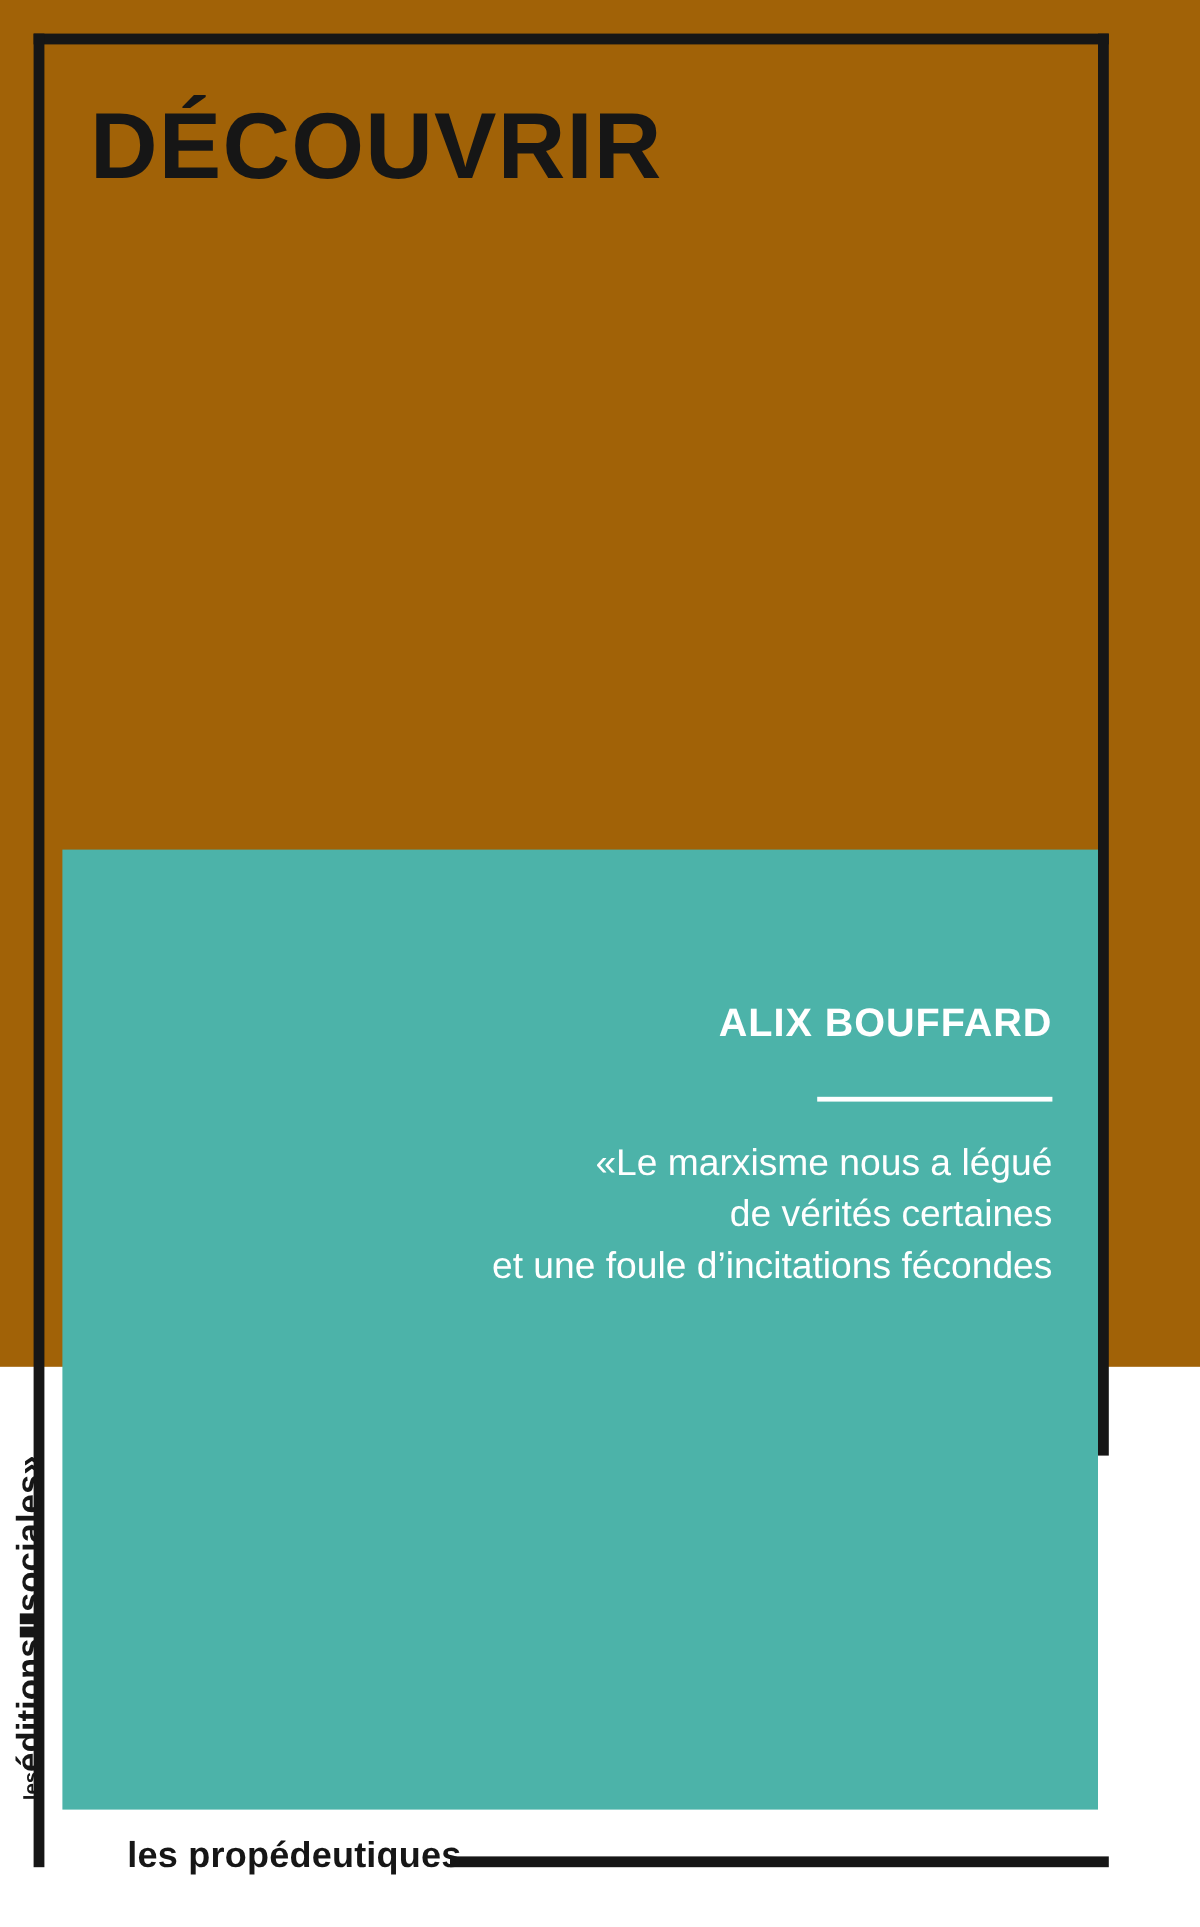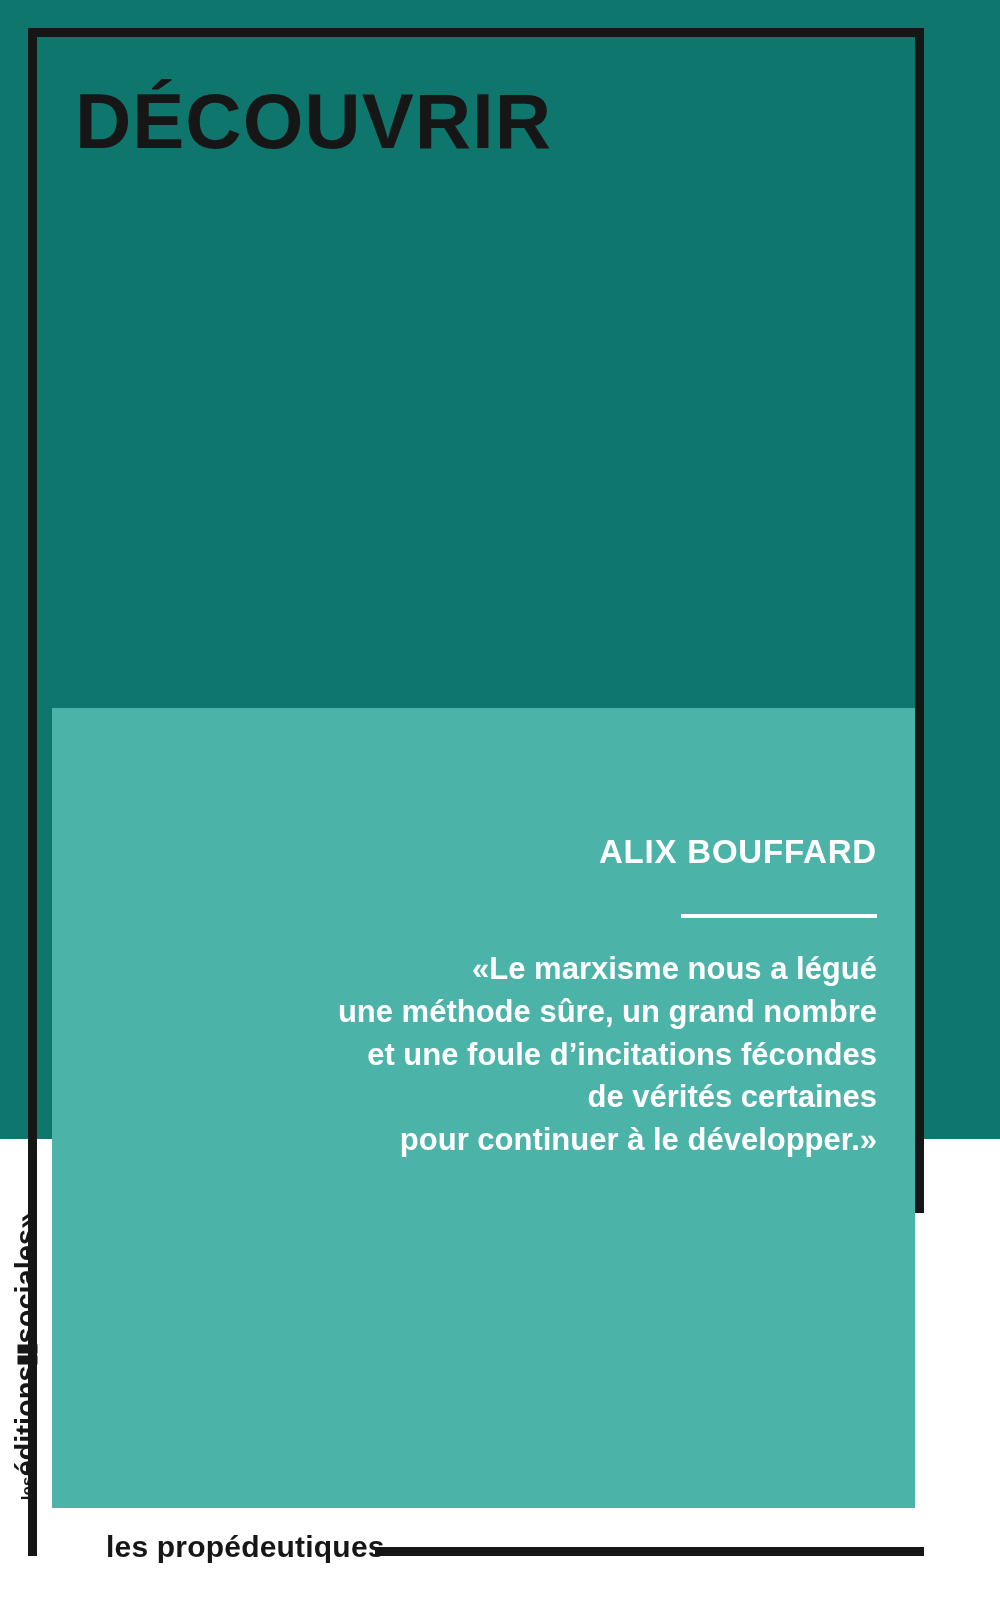--- a/index.html
+++ b/index.html
@@ -11,21 +11,21 @@
     width: 1000px;
     height: 1606px;
     font-family: "Liberation Sans", sans-serif;
     overflow: hidden;
   }
 
   .cover {
     position: relative;
     width: 1000px;
     height: 1139px;
-    background: #0f766e;
+    background: #a16207;
     box-sizing: border-box;
   }
 
   
   .frame-top {
     position: absolute;
     left: 28px;
     top: 28px;
     width: 896px;
     height: 9px;
@@ -112,21 +112,21 @@
 
   .quote {
     position: absolute;
     right: 38px;
     top: 240px;
     width: 660px;
     text-align: right;
     color: #ffffff;
     font-size: 31px;
     line-height: 1.38;
-    font-weight: 700;
+    font-weight: 400;
   }
   .quote-line { display: block; white-space: nowrap; }
 
   
   .publisher-vertical {
     position: absolute;
     left: 0px;
     top: 1190px;
     width: 52px;
     height: 340px;
@@ -181,24 +181,22 @@
 
   <div class="title-block">
     <div class="title-line1">DÉCOUVRIR</div>
   </div>
 
   <div class="teal-panel">
     <div class="author">ALIX BOUFFARD</div>
     <div class="rule"></div>
     <div class="quote">
       <span class="quote-line">«Le marxisme nous a légué</span>
-      <span class="quote-line">une méthode sûre, un grand nombre</span>
+      <span class="quote-line">de vérités certaines</span>
       <span class="quote-line">et une foule d’incitations fécondes</span>
-      <span class="quote-line">de vérités certaines</span>
-      <span class="quote-line">pour continuer à le développer.»</span>
     </div>
   </div>
 
   <div class="publisher-vertical">
     <div class="vtext"><span class="les">les</span><span>éditions</span><span class="sq"></span><span class="sq"></span><span>sociales</span><span>»</span></div>
   </div>
 
   <div class="collection">les propédeutiques</div>
 
 </div>

